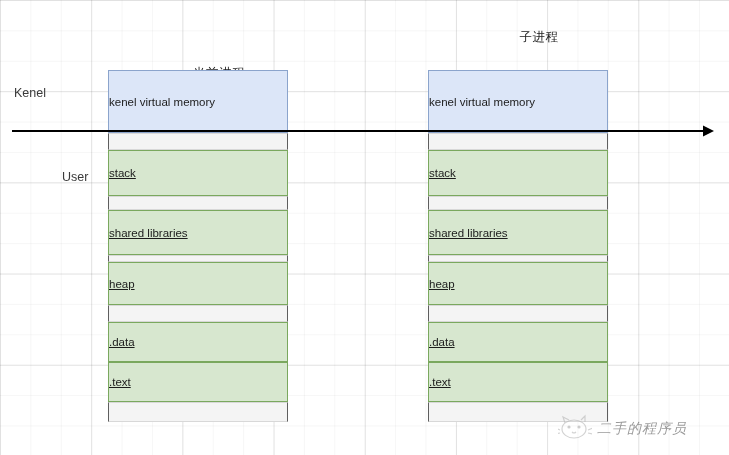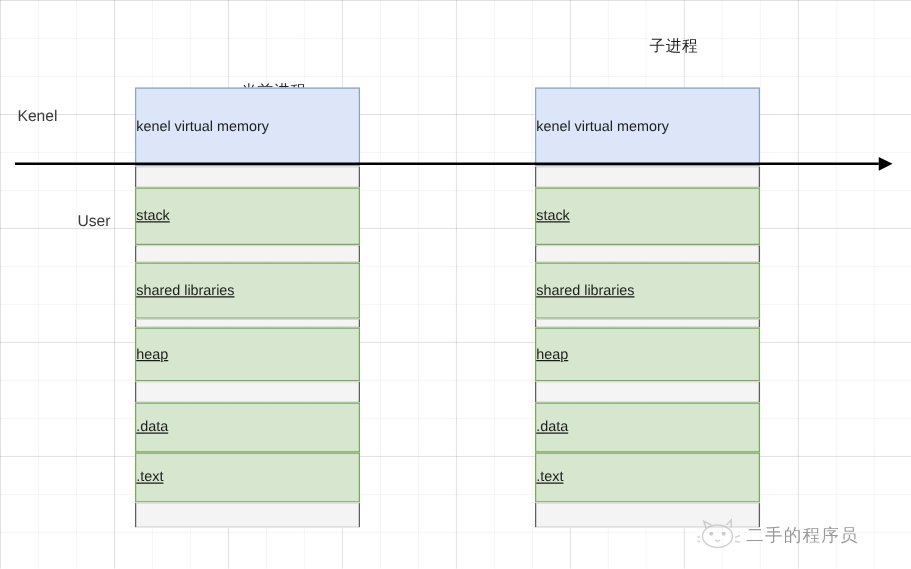--- a/index.html
+++ b/index.html
@@ -101,20 +101,21 @@
     display: flex;
     align-items: center;
     gap: 5px;
     opacity: 0.62;
     pointer-events: none;
   }
   #watermark-text {
     display: flex;
     flex-direction: column;
     line-height: 1.12;
+    font-style: italic;
   }
   #watermark-main {
     font-size: 14px;
     color: #5c5c5c;
     letter-spacing: 1px;
     white-space: nowrap;
   }
   #watermark-sub {
     font-size: 12.5px;
     color: #9a9a9a;

